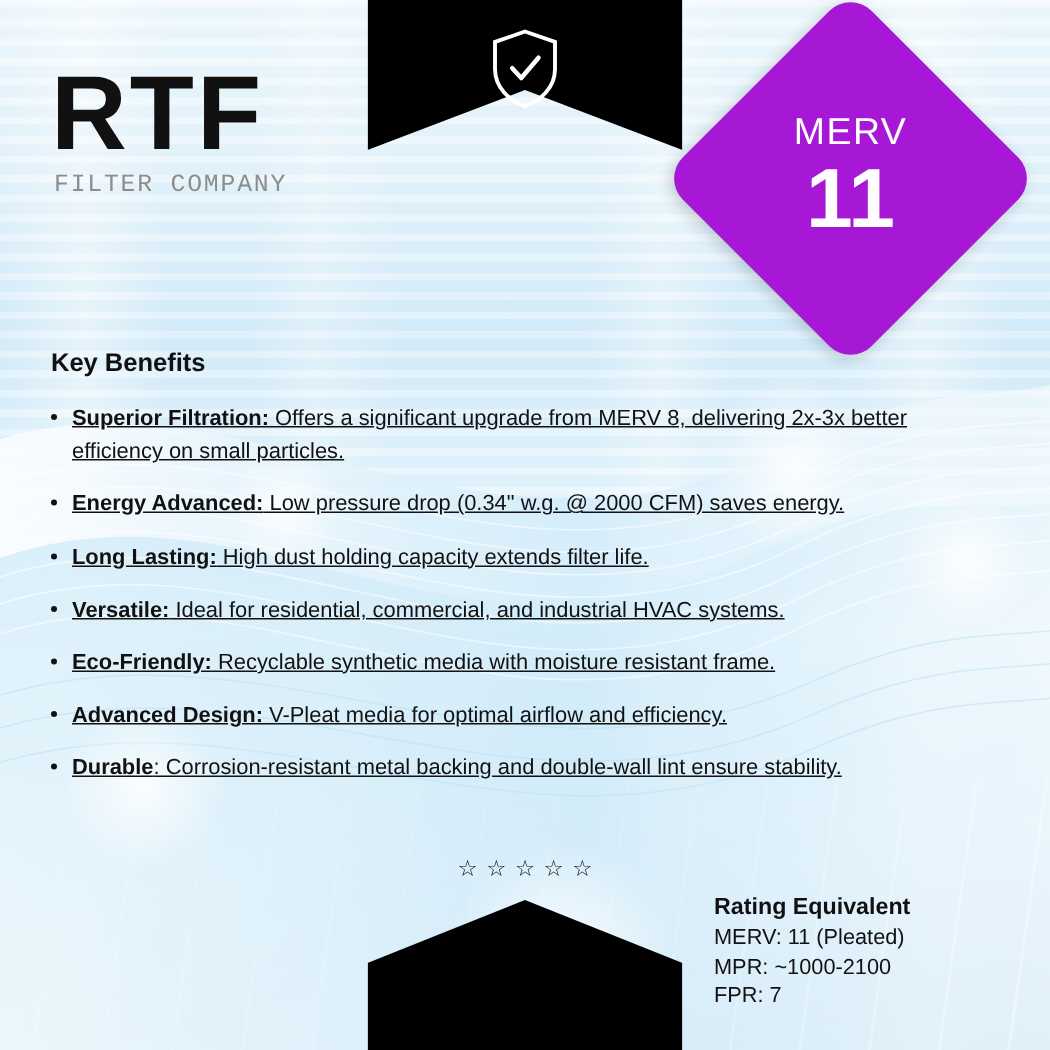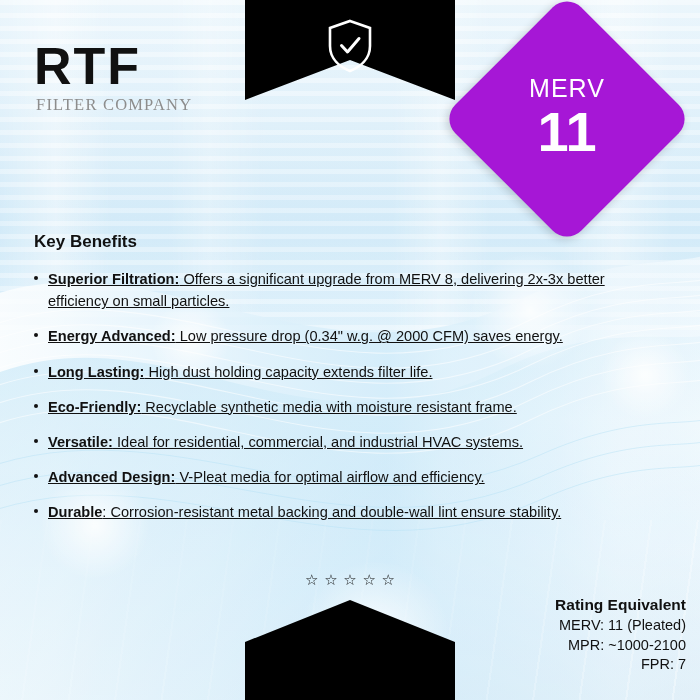--- a/index.html
+++ b/index.html
@@ -106,28 +106,28 @@
 
   
   .logo-block {
     position: absolute;
     left: 34px; top: 42px;
     width: 210px;
   }
   .logo-rtf {
     font-family: "Liberation Sans", sans-serif;
     font-weight: bold;
-    font-size: 52px;
+    font-size: 70px;
     letter-spacing: 2px;
     line-height: 0.95;
     color: #111;
     margin: 0;
   }
   .logo-sub {
-    font-family: Liberation Serif, serif;
+    font-family: Liberation Mono, monospace;
     font-size: 16.5px;
     letter-spacing: 1.2px;
     color: #8d8d8d;
     margin: 4px 0 0 2px;
   }
 
   
   .merv-badge {
     position: absolute;
     left: 478px; top: 30px;
@@ -219,21 +219,20 @@
     font-size: 15px;
     line-height: 1;
     letter-spacing: 0;
   }
 
   
   .rating-box {
     position: absolute;
     right: 14px; top: 596px;
     width: 210px;
-    text-align: right;
     color: #111;
   }
   .rating-title {
     font-size: 15.5px;
     font-weight: bold;
     margin-bottom: 2px;
   }
   .rating-line {
     font-size: 14.5px;
     line-height: 1.36;
@@ -306,22 +305,22 @@
     <div class="merv-label">MERV</div>
     <div class="merv-value">11</div>
   </div>
 
 
   <div class="kb-title">Key Benefits</div>
   <ul class="kb-list">
     <li class="kb-item"><b>Superior Filtration:</b><span> Offers a significant upgrade from MERV 8, delivering 2x-3x better efficiency on small particles.</span></li>
     <li class="kb-item"><b>Energy Advanced:</b><span> Low pressure drop (0.34" w.g. @ 2000 CFM) saves energy.</span></li>
     <li class="kb-item"><b>Long Lasting:</b><span> High dust holding capacity extends filter life.</span></li>
+    <li class="kb-item"><b>Versatile:</b><span> Ideal for residential, commercial, and industrial HVAC systems.</span></li>
     <li class="kb-item"><b>Eco-Friendly:</b><span> Recyclable synthetic media with moisture resistant frame.</span></li>
-    <li class="kb-item"><b>Versatile:</b><span> Ideal for residential, commercial, and industrial HVAC systems.</span></li>
     <li class="kb-item"><b>Advanced Design:</b><span> V-Pleat media for optimal airflow and efficiency.</span></li>
     <li class="kb-item"><b>Durable</b><span>: Corrosion-resistant metal backing and double-wall lint ensure stability.</span></li>
   </ul>
 
   <div class="stars">
     <span>☆</span>
     <span>☆</span>
     <span>☆</span>
     <span>☆</span>
     <span>☆</span>

